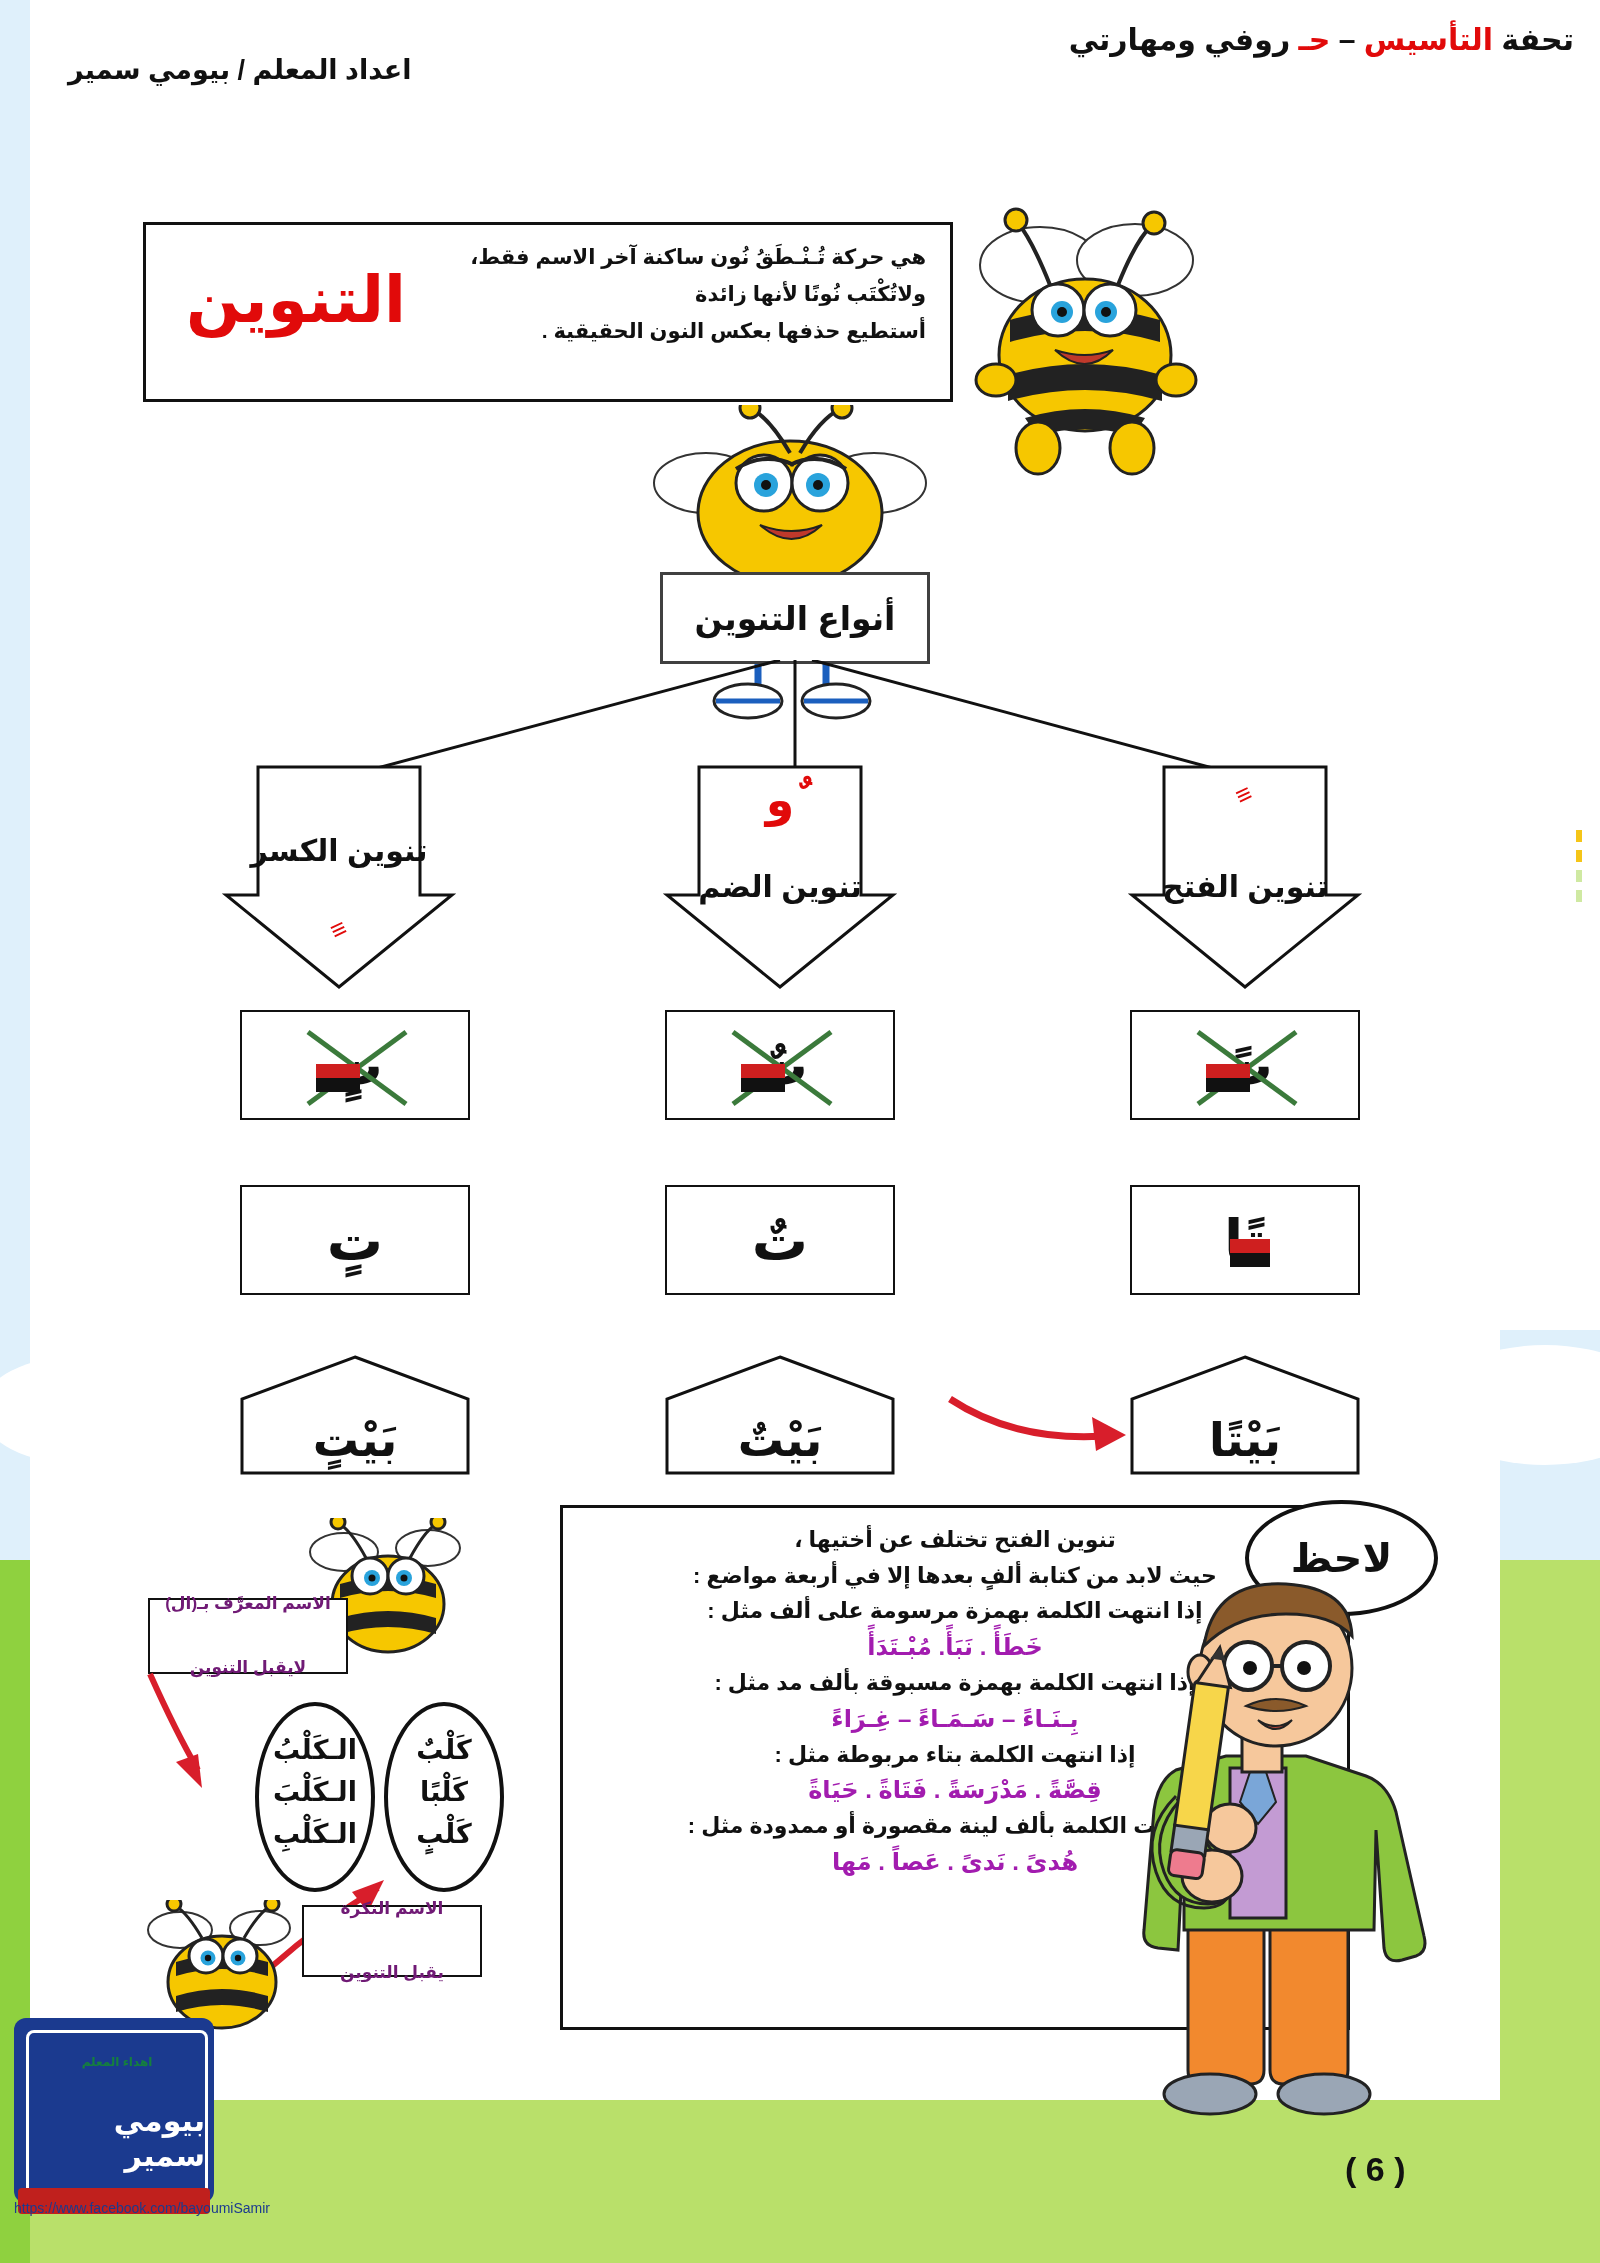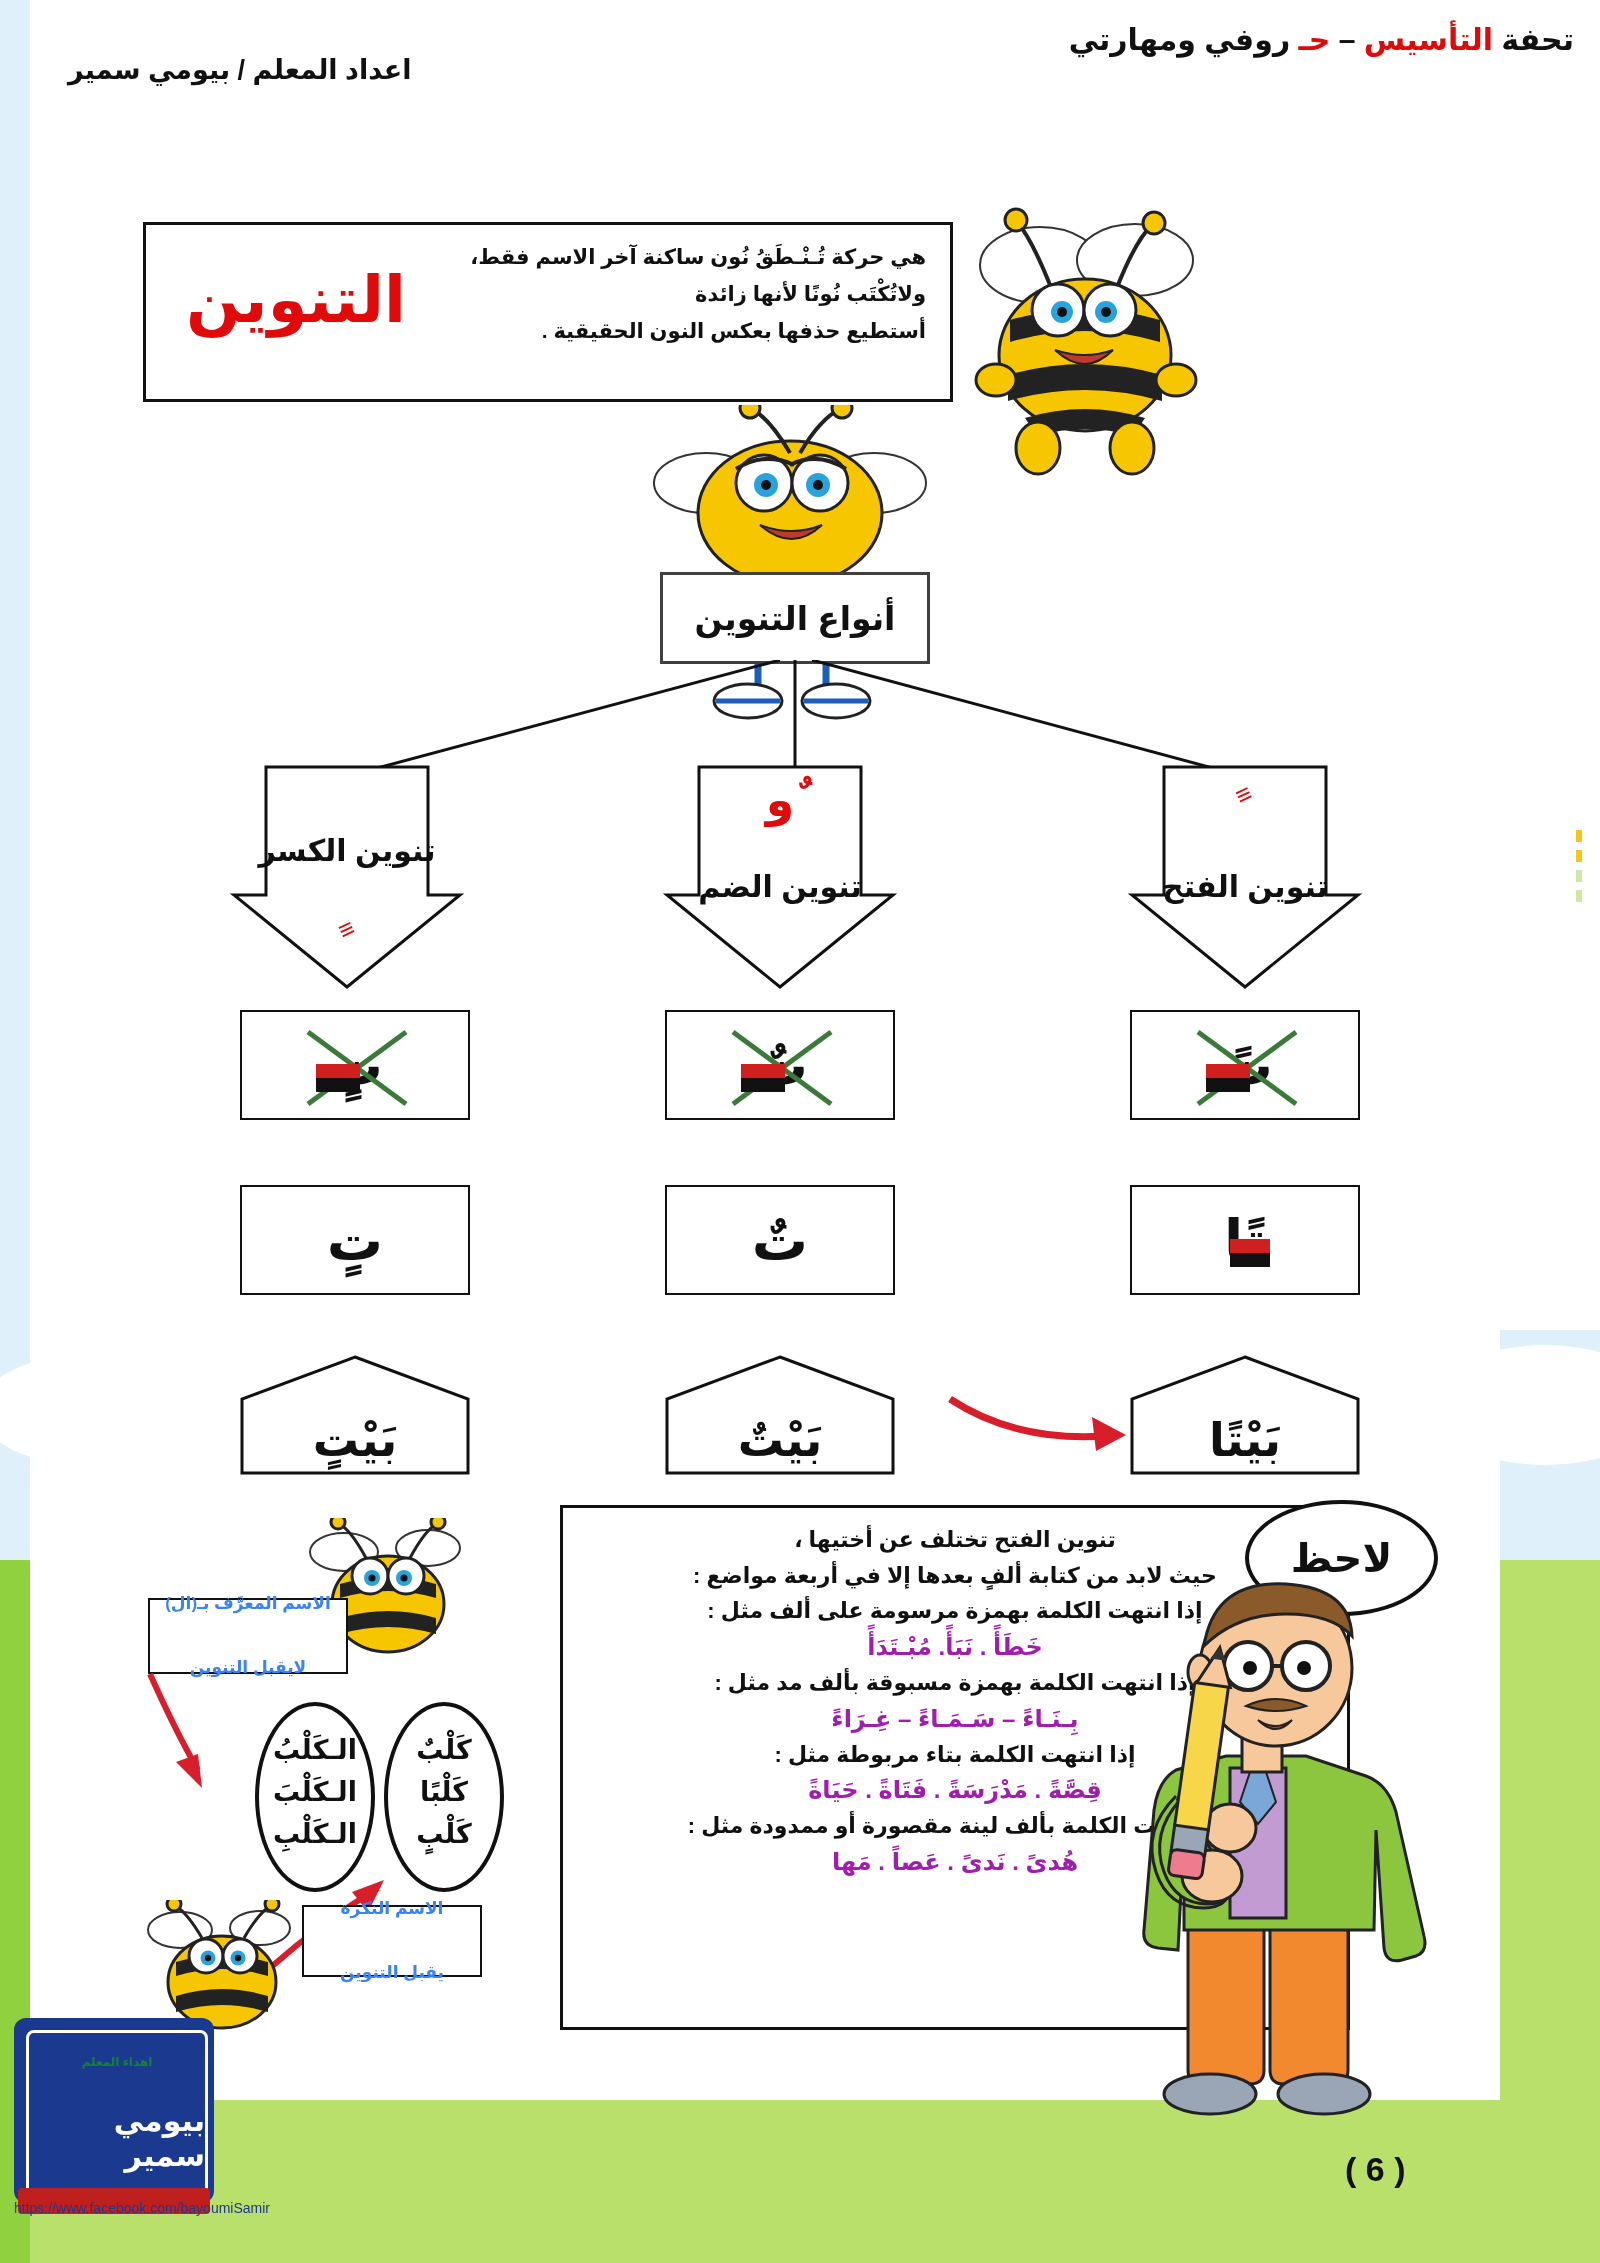--- a/index.html
+++ b/index.html
@@ -47,21 +47,21 @@
   .note-box{position:absolute;left:560px;top:1505px;width:790px;height:525px;border:3px solid #111;background:#fff;box-sizing:border-box;padding:14px 22px 0 22px;direction:rtl;text-align:center;}
   .note-box .l{font-size:22px;font-weight:bold;color:#111;line-height:1.62;}
   .note-box .ex{font-size:24px;font-weight:bold;color:#a21caf;line-height:1.5;}
 
   .laheth{position:absolute;left:1245px;top:1500px;width:185px;height:135px;}
   .laheth .bub{position:absolute;left:0;top:0;width:185px;height:108px;border:4px solid #111;border-radius:50%;background:#fff;display:flex;align-items:center;justify-content:center;font-size:40px;font-weight:bold;color:#111;direction:rtl;}
   .laheth .tail{position:absolute;left:34px;top:100px;width:0;height:0;border-left:16px solid transparent;border-right:16px solid transparent;border-top:36px solid #111;}
   .laheth .tail2{position:absolute;left:40px;top:99px;width:0;height:0;border-left:11px solid transparent;border-right:11px solid transparent;border-top:27px solid #fff;}
 
   
-  .cap{position:absolute;border:2px solid #111;background:#fff;box-sizing:border-box;text-align:center;direction:rtl;font-size:17px;font-weight:bold;color:#3b82f6;line-height:1.3;display:flex;align-items:center;justify-content:center;gap:42px;}
+  .cap{position:absolute;border:2px solid #111;background:#fff;box-sizing:border-box;text-align:center;direction:rtl;font-size:17px;font-weight:bold;color:#701a75;line-height:1.3;display:flex;align-items:center;justify-content:center;gap:42px;}
   .oval{position:absolute;border:4px solid #111;border-radius:50%;background:#fff;box-sizing:border-box;}
   .wordcol{position:absolute;direction:rtl;text-align:center;font-size:27px;font-weight:bold;color:#111;line-height:1.55;}
 
   .pagenum{position:absolute;left:1345px;top:2150px;font-size:34px;font-weight:bold;color:#111;direction:rtl;}
 
   .logo{position:absolute;left:14px;top:2018px;width:230px;height:230px;}
   .logo .plate{position:absolute;left:0;top:0;width:200px;height:185px;background:#1b3a8f;border-radius:12px;}
   .logo .inner{position:absolute;left:12px;top:12px;width:176px;height:161px;border:3px solid #fff;border-radius:8px;display:flex;flex-direction:column;align-items:center;justify-content:center;}
   .logo .t1{color:#15803d;font-size:12px;font-weight:bold;direction:rtl;}
   .logo .t2{color:#fff;font-size:30px;font-weight:bold;direction:rtl;margin-top:34px;}
@@ -223,21 +223,21 @@
 <div class="cell" style="left:665px;top:1185px;width:230px;height:110px;">
   <span>تٌ</span>
 </div>
 <div class="house" style="left:665px;top:1355px;width:230px;height:120px;">
   <svg width="230" height="120" viewBox="0 0 230 120">
     <polygon points="115,2 228,44 228,118 2,118 2,44" fill="#ffffff" stroke="#111" stroke-width="3"></polygon>
   </svg>
   <div class="txt">بَيْتٌ</div>
 </div>
 
-<div class="arrow" style="left:232px;top:765px;width:230px;height:225px;">
+<div class="arrow" style="left:224px;top:765px;width:230px;height:225px;">
   <svg viewBox="0 0 230 225" preserveAspectRatio="none">
     <polygon points="34,2 196,2 196,130 228,130 115,222 2,130 34,130" fill="#ffffff" stroke="#111" stroke-width="3"></polygon>
   </svg>
   <div class="lbl" style="top:30%;">تنوين الكسر</div>
   <div class="mark" style="top:66%;font-size:26px;">
     <span style="display:inline-block;transform:rotate(-25deg);">≡</span>
   </div>
 </div>
 <div class="cell" style="left:240px;top:1010px;width:230px;height:110px;">
   <span>تٍ</span>

